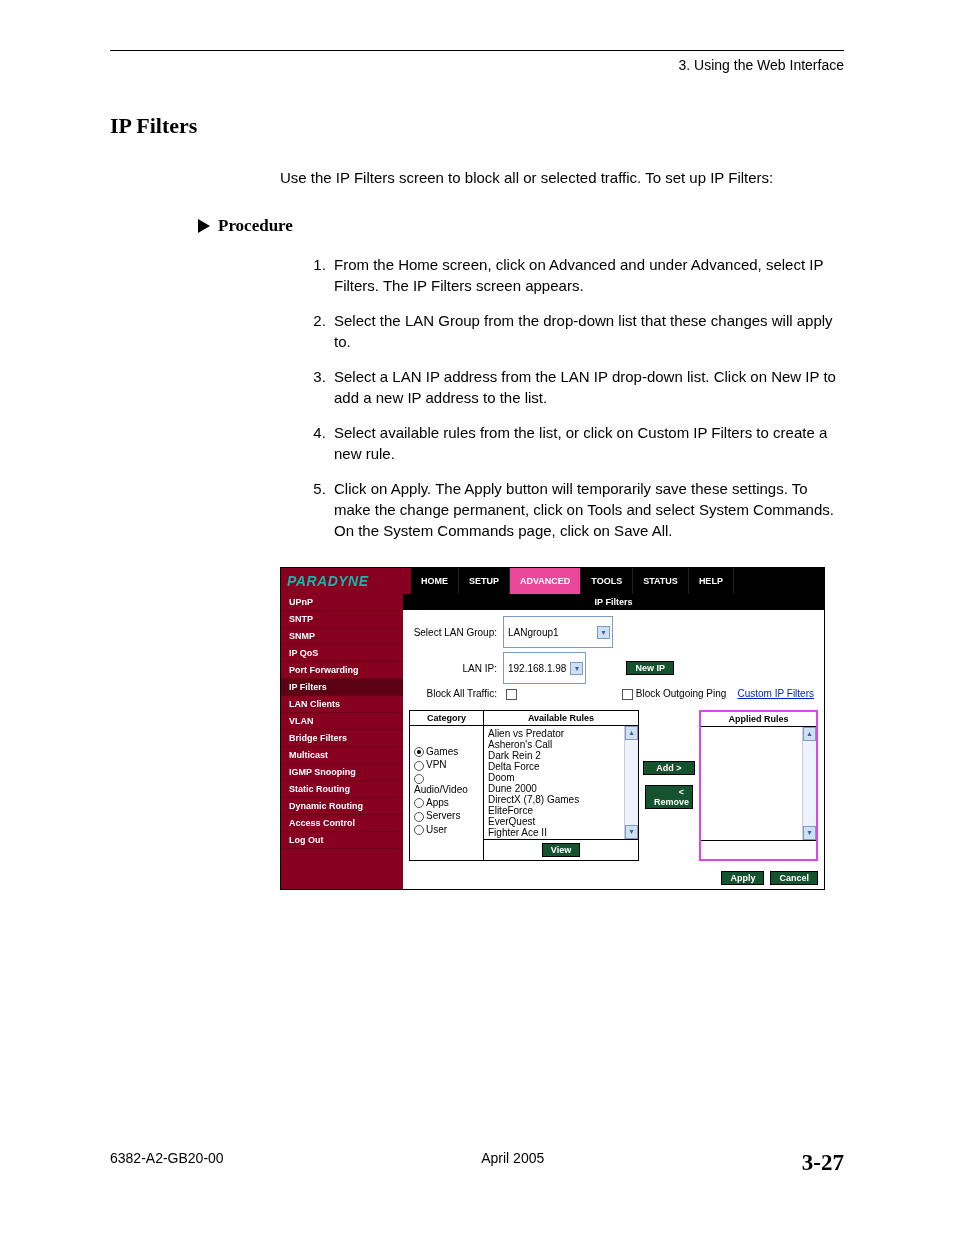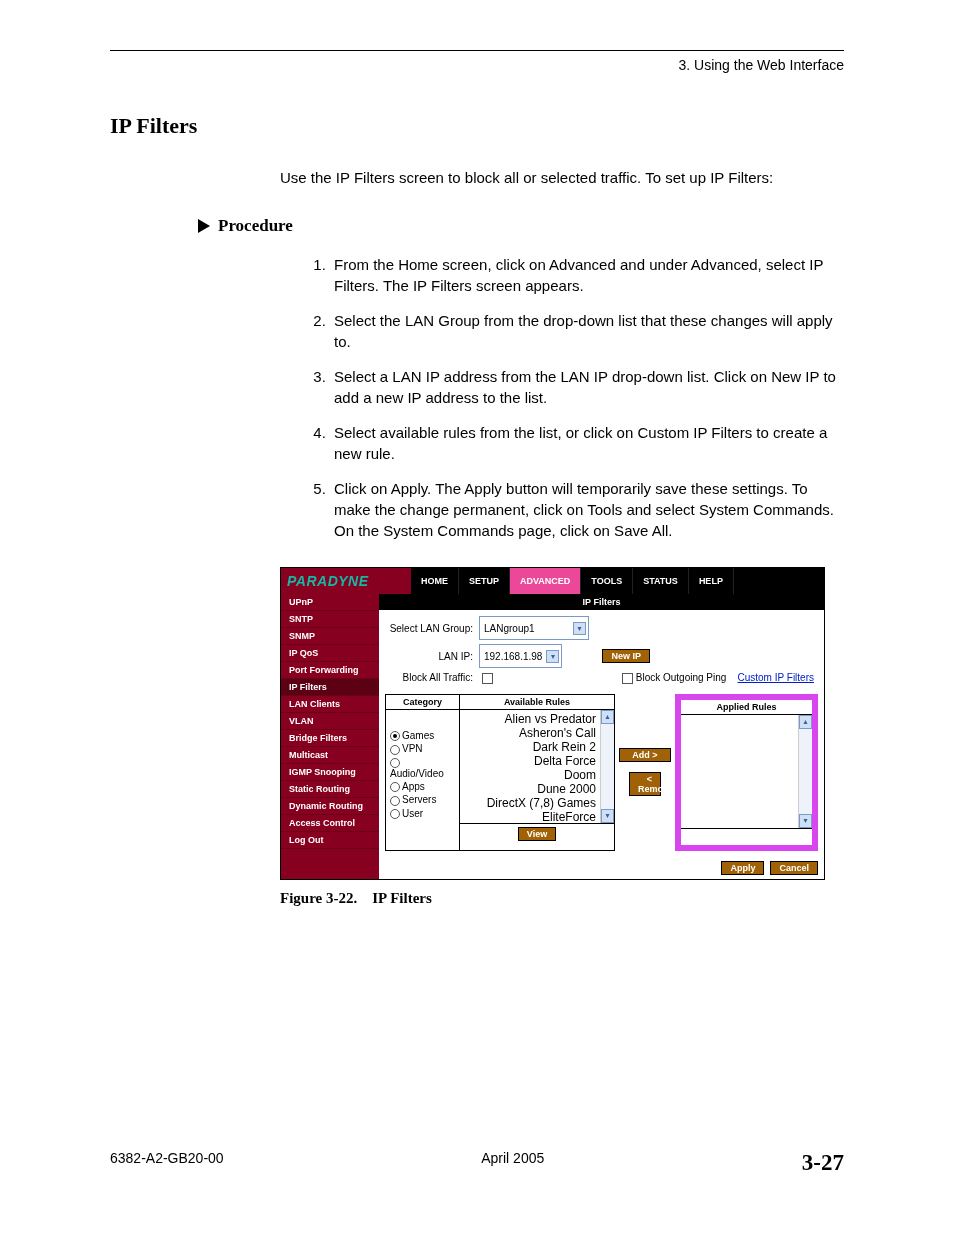--- a/index.html
+++ b/index.html
@@ -150,39 +150,39 @@
     margin-bottom: 4px;
   }
   .form-row .lbl {
     width: 90px;
     text-align: right;
     padding-right: 6px;
   }
   .select {
     border: 1px solid #7a9ac7;
     background: #fff;
-    height: 24px;
+    height: 32px;
     display: inline-flex;
     align-items: center;
     padding: 0 2px 0 4px;
     font-size: 10px;
   }
   .select .arrow {
     width: 13px; height: 13px;
     background: #cfe0f5;
     border: 1px solid #7a9ac7;
     margin-left: 4px;
     display: inline-flex;
     align-items: center;
     justify-content: center;
     font-size: 8px;
     color: #3a5fa5;
   }
   .btn-red {
-    background: #a16207;
+    background: #14532d;
     color: #fff;
     border: 1px solid #000;
     font-size: 9px;
     font-weight: bold;
     padding: 1px 8px;
     display: inline-block;
   }
   .checkbox {
     width: 11px; height: 11px;
     border: 1px solid #555;
@@ -216,22 +216,22 @@
   }
   .col-buttons {
     width: 60px;
     display: flex;
     flex-direction: column;
     align-items: center;
     justify-content: center;
     gap: 10px;
   }
   .col-applied {
-    width: 143px;
-    border: 6px solid #d946ef;
+    width: 119px;
+    border: 2px solid #d946ef;
   }
   .col-head {
     font-size: 9px;
     font-weight: bold;
     text-align: center;
     padding: 2px 0;
     border-bottom: 1px solid #000;
   }
   .cat-body {
     padding: 20px 4px;
@@ -258,23 +258,22 @@
     background: #000;
     border-radius: 50%;
   }
   .listbox {
     height: 113px;
     display: flex;
   }
   .list-items {
     flex: 1;
     padding: 2px 4px;
-    font-size: 12px;
+    font-size: 10px;
     overflow: hidden;
-    text-align: right;
   }
   .list-items div { white-space: nowrap; }
   .scrollbar {
     width: 14px;
     background: #e8e8e8;
     border-left: 1px solid #ccc;
     display: flex;
     flex-direction: column;
   }
   .scroll-btn {
@@ -438,21 +437,21 @@
                   <div class="scroll-track"></div>
                   <div class="scroll-btn">▾</div>
                 </div>
               </div>
               <div class="view-row">
                 <span class="btn-red">View</span>
               </div>
             </div>
             <div class="col-buttons">
               <span class="btn-red" style="width:52px;text-align:center;">Add &gt;</span>
-              <span class="btn-red" style="width:32px;text-align:right;">&lt; Remove</span>
+              <span class="btn-red" style="width:48px;text-align:right;">&lt; Remove</span>
             </div>
             <div class="col-applied">
               <div class="col-head">Applied Rules</div>
               <div class="listbox">
                 <div class="list-items"></div>
                 <div class="scrollbar">
                   <div class="scroll-btn">▴</div>
                   <div class="scroll-track"></div>
                   <div class="scroll-btn">▾</div>
                 </div>
@@ -461,21 +460,20 @@
             </div>
           </div>
 
           <div class="bottom-bar">
             <span class="btn-red">Apply</span>
             <span class="btn-red">Cancel</span>
           </div>
         </div>
       </div>
     </div>
-    <div class="figure-caption">Figure 3-22. IP Filters</div>
   </div>
 </div>
 
 <div class="footer">
   <span>6382-A2-GB20-00</span>
   <span>April 2005</span>
   <span class="pg">3-27</span>
 </div>
 
 </body></html>

